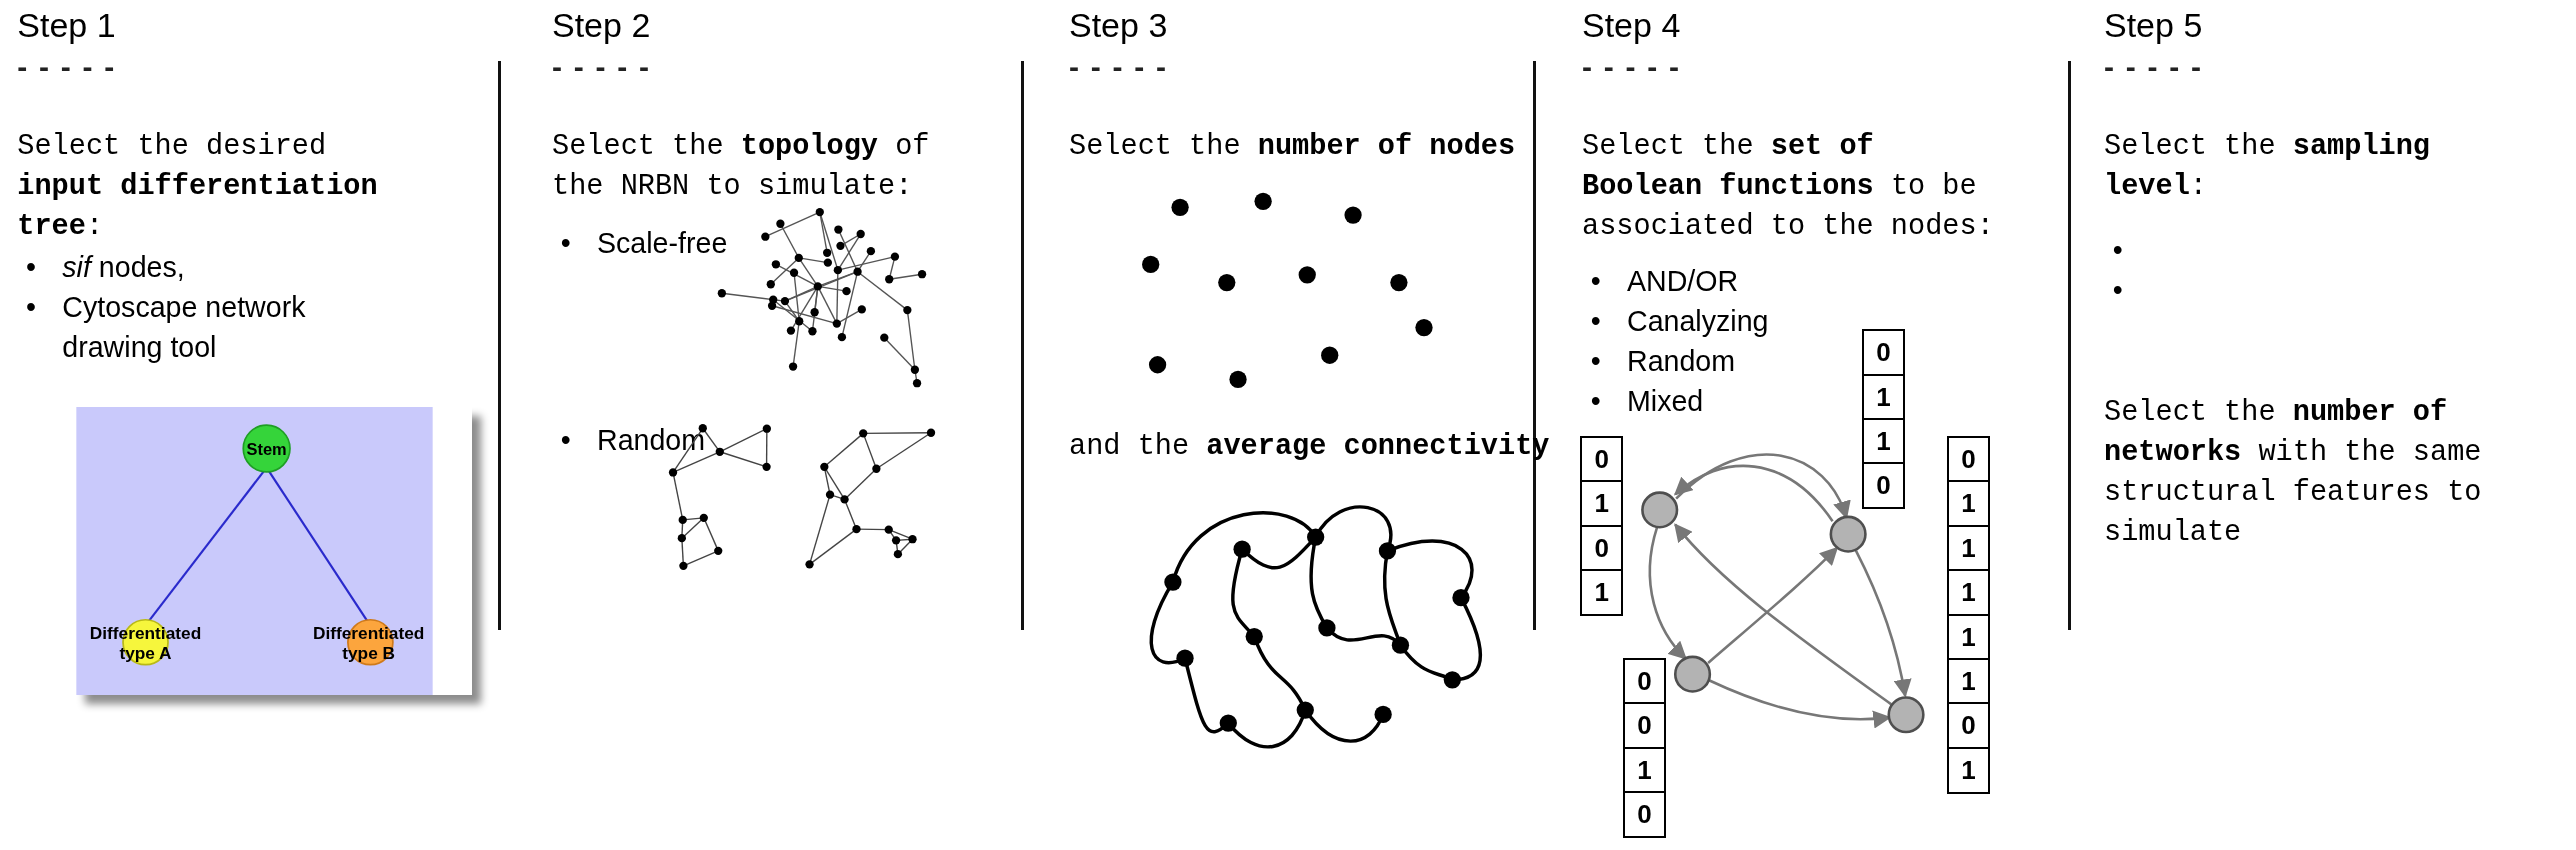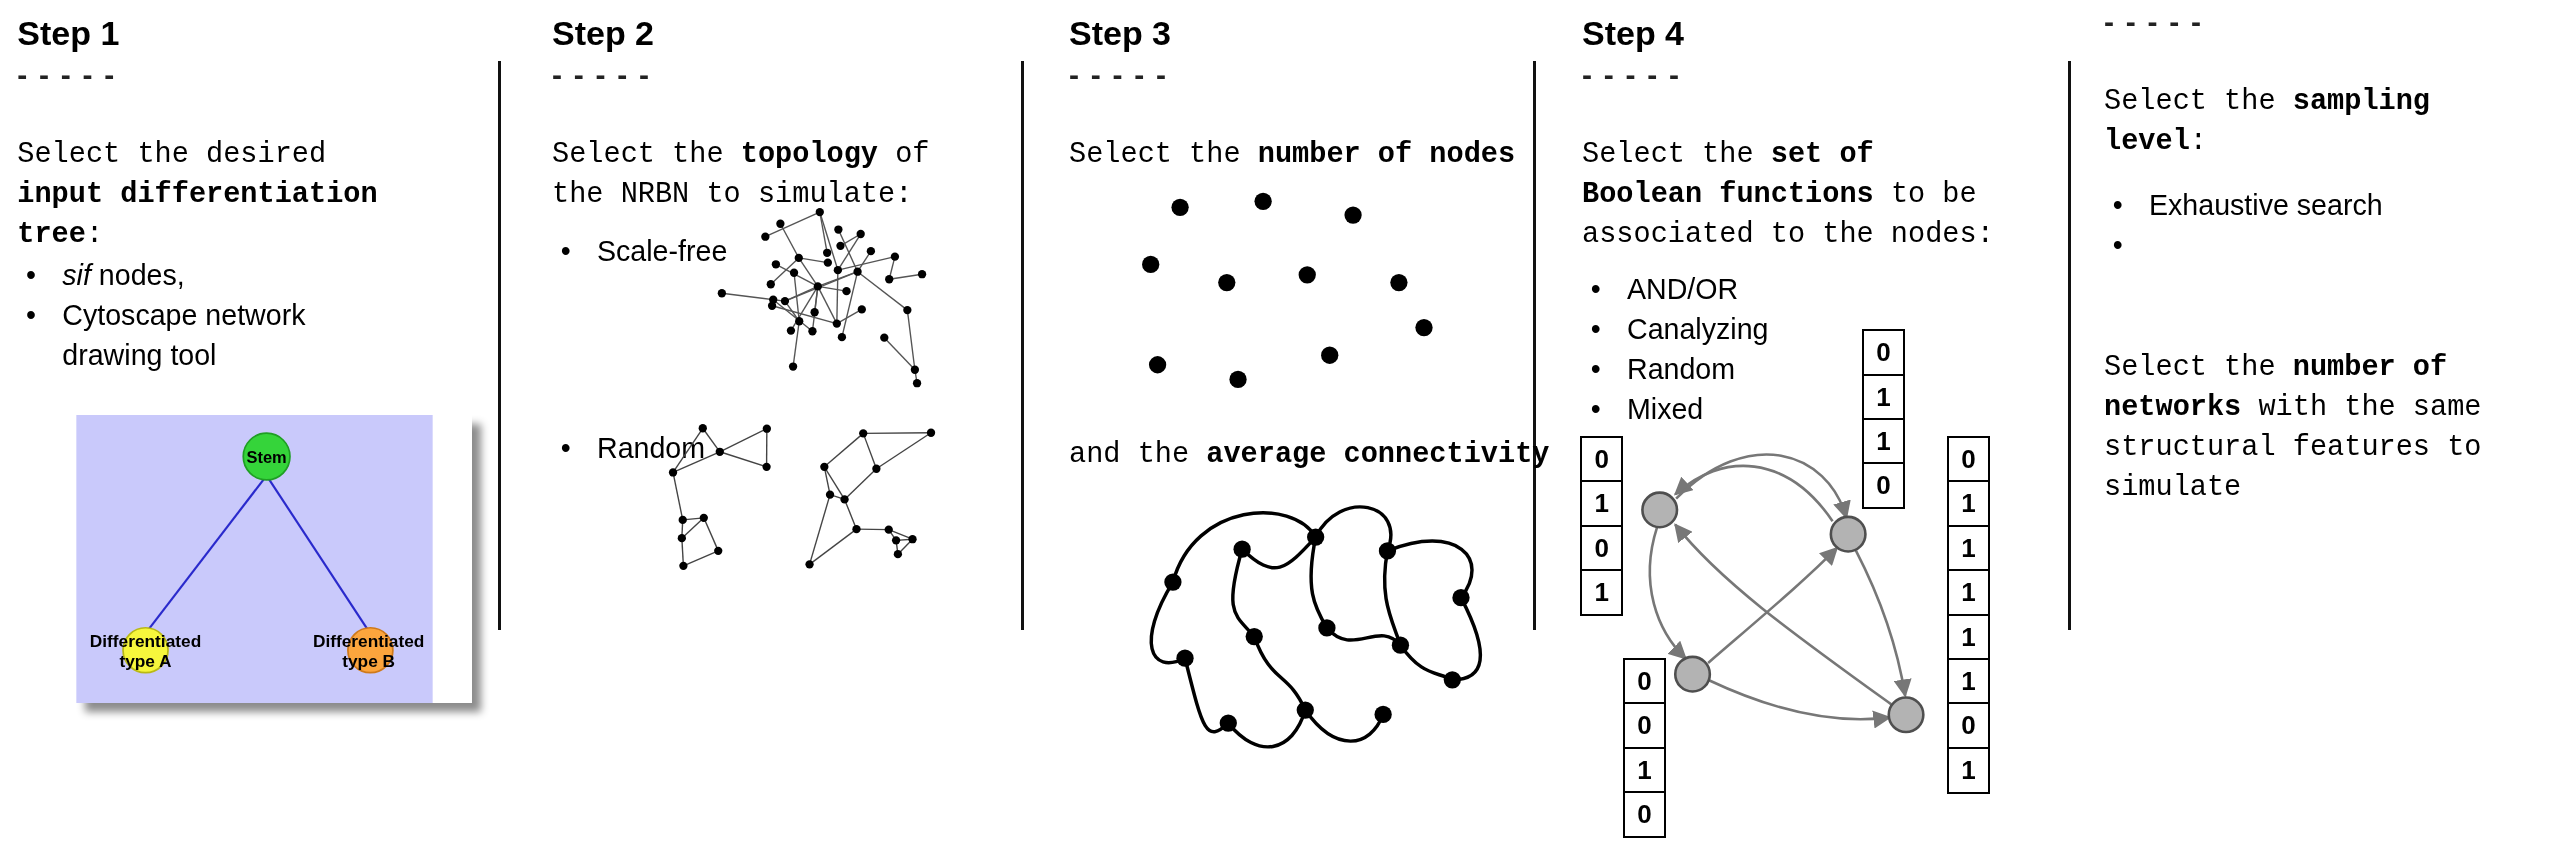--- a/index.html
+++ b/index.html
@@ -1,20 +1,20 @@
 <!DOCTYPE html>
 <html style="font-size:14px"><head>
 <meta charset="utf-8">
 <title>NRBN Simulation Workflow</title>
 <style>
   *{box-sizing:border-box;margin:0;padding:0;}
   html,body{width:2576px;height:851px;}
   body{background:#fff;color:#000;font-family:"Liberation Sans",sans-serif;position:relative;overflow:hidden;}
   .col{position:absolute;top:0;}
-  .step-title{font-size:34px;font-weight:700;padding-top:14px;}
+  .step-title{font-size:34px;font-weight:400;padding-top:6px;}
   .dashes{font-size:30px;font-weight:700;letter-spacing:1.7px;color:#222;margin-top:5.2px;}
   .text{font-size:28.6px;line-height:40px;margin-top:43px;font-family:Liberation Mono, monospace;}
   .text b{font-weight:700;}
   .bullet{display:flex;font-size:28.6px;line-height:40px;}
   .bdot{flex:0 0 45px;padding-left:8.7px;}
   .btext{flex:1;}
   .divider{position:absolute;top:61px;height:569px;width:2.6px;background:#111;}
   .figure{position:absolute;}
   svg{overflow:visible;display:block;}
   
@@ -342,25 +342,25 @@
       <div class="tcell">1</div>
       <div class="tcell">1</div>
       <div class="tcell">1</div>
       <div class="tcell">1</div>
       <div class="tcell">0</div>
       <div class="tcell">1</div>
     </div>
   </div>
 
   <section class="col" style="left:2104px;width:407px">
+    <h2 class="step-title">Step 5</h2>
     <div class="dashes">- - - - -</div>
     <p class="text"><span>Select the </span><b>sampling level</b><span>:</span></p>
     <div class="bullet mt26">
       <span class="bdot">•</span>
-      <span class="btext">Exhaustive search</span>
     </div>
     <div class="bullet">
       <span class="bdot">•</span>
     </div>
     <p class="text mt96"><span>Select the </span><b>number of networks</b><span> with the same structural features to simulate</span></p>
   </section>
 
 </div>
 
 

